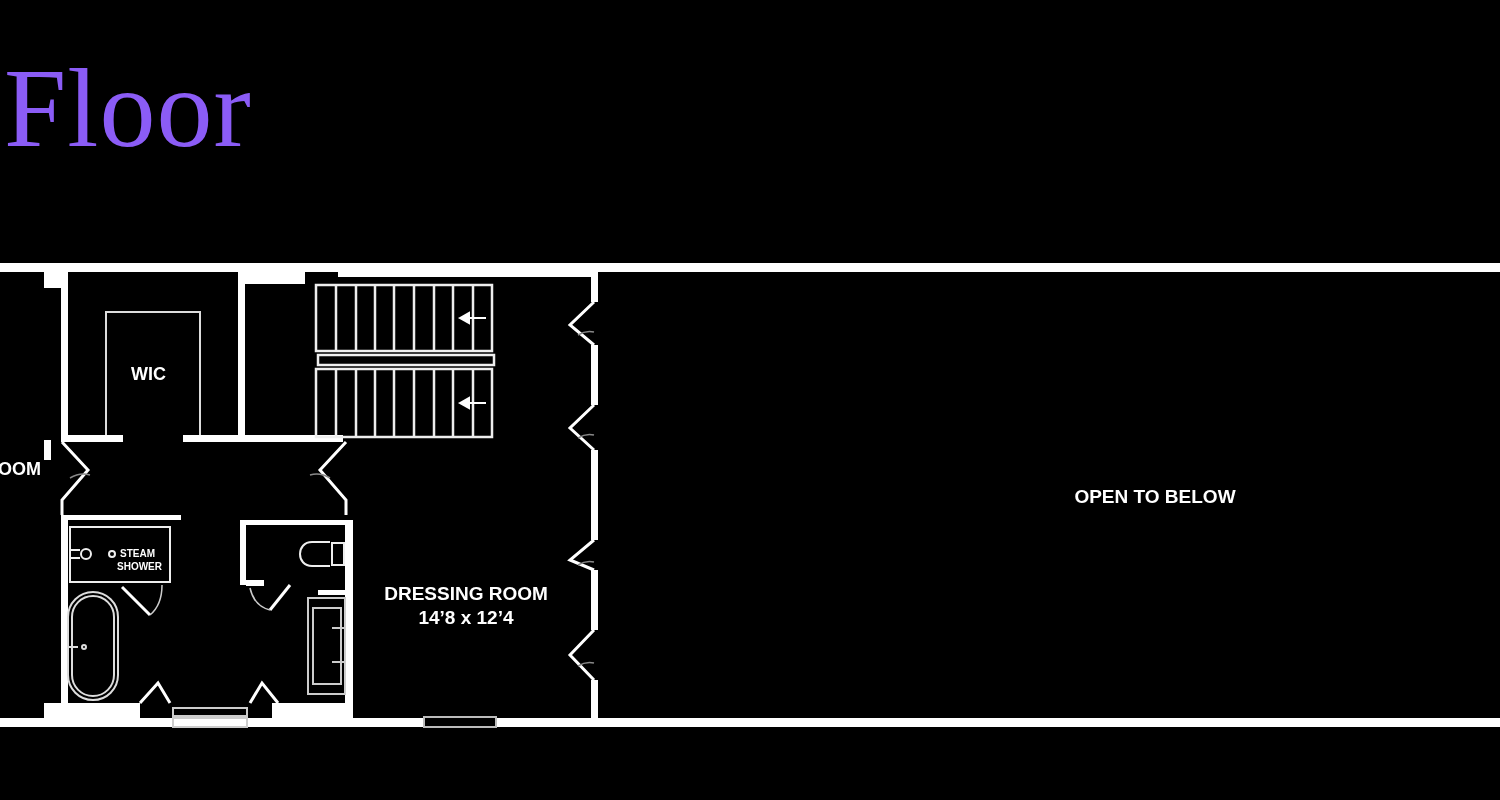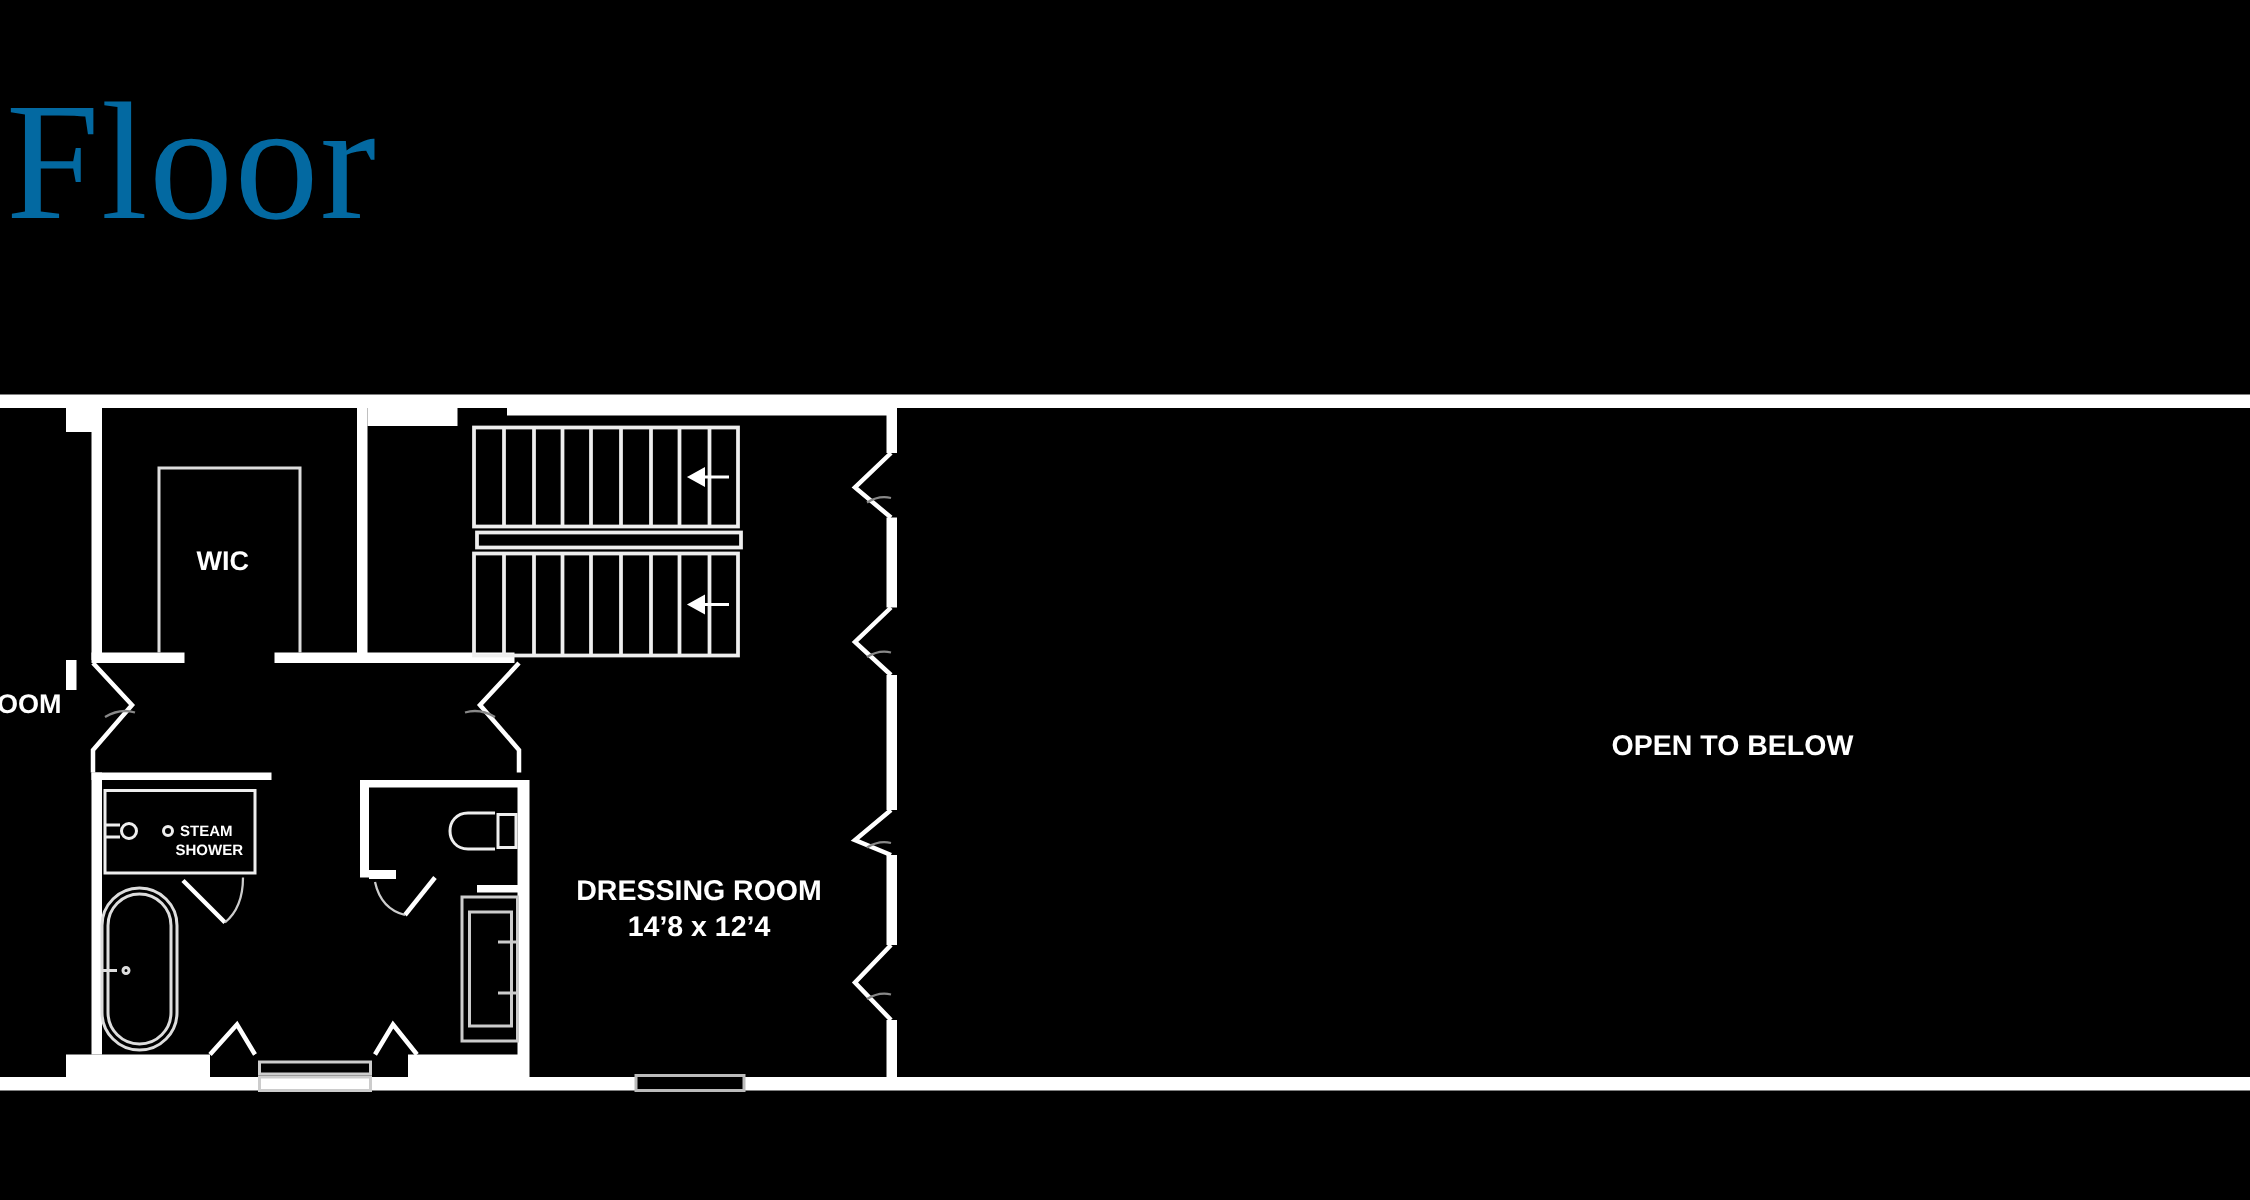--- a/index.html
+++ b/index.html
@@ -1,20 +1,20 @@
 <!DOCTYPE html>
 <html><head>
   <meta charset="utf-8">
   <style>
     html, body { margin: 0; padding: 0; background: #000; }
     body { width: 1500px; height: 800px; overflow: hidden; position: relative; font-family: "Liberation Sans", sans-serif; }
     .title {
       position: absolute; left: 4px; top: 52px;
       font-family: "Liberation Serif", "DejaVu Serif", serif;
-      font-size: 112px; line-height: 1; color: #0369a1; letter-spacing: 1px;
+      font-size: 112px; line-height: 1; color: #8b5cf6; letter-spacing: 1px;
     }
     svg.plan { position: absolute; left: 0; top: 0; }
     .lbl { fill: #fff; font-family: "Liberation Sans", sans-serif; font-weight: bold; }
   </style>
 </head>
 <body>
 
 <div class="title">Floor</div>
 
 <svg class="plan" width="1500" height="800" viewBox="0 0 1500 800">

